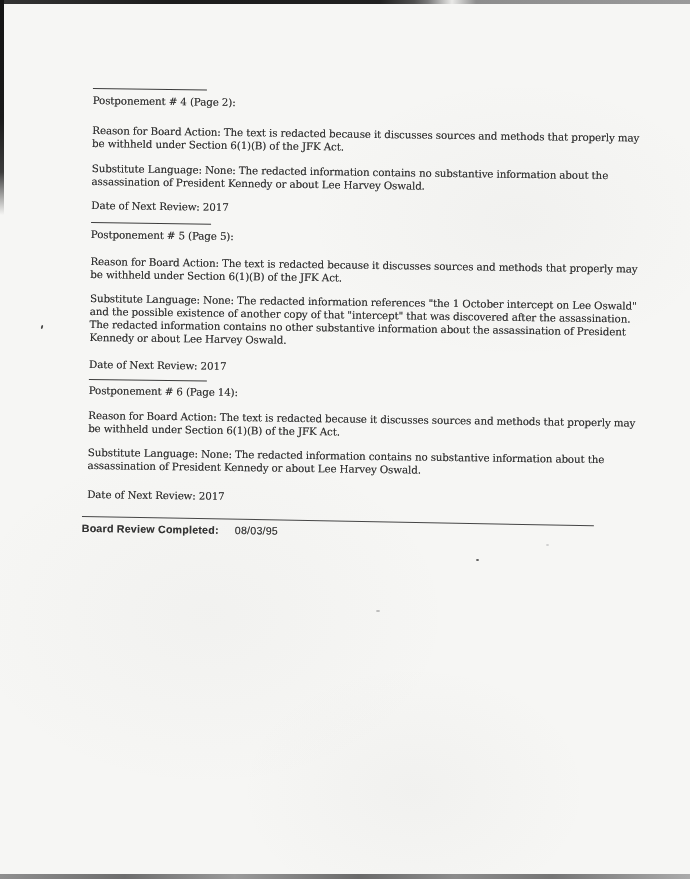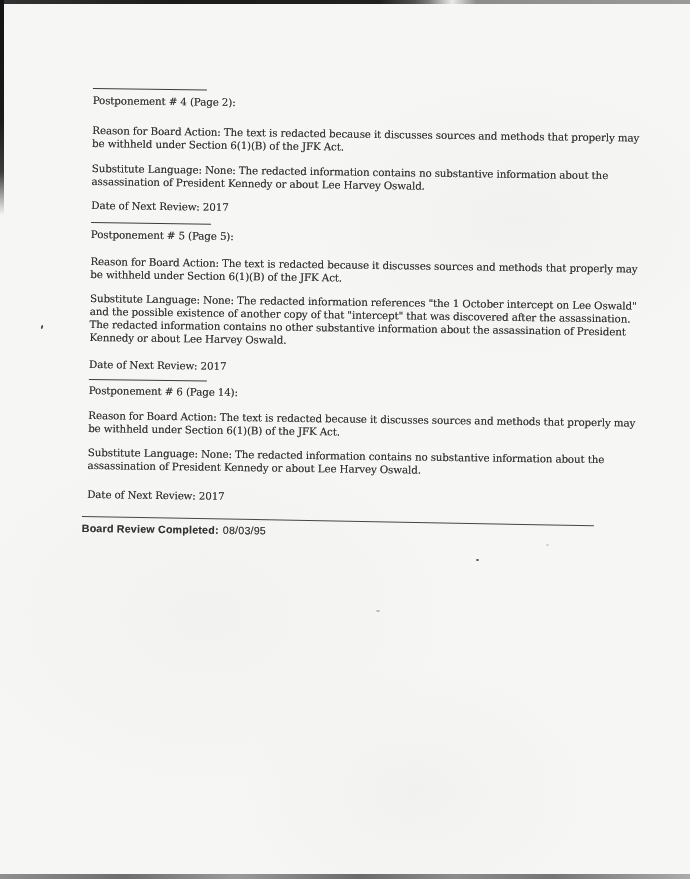--- a/index.html
+++ b/index.html
@@ -68,21 +68,21 @@
   }
   .footer-text {
     font-family: "Liberation Sans", sans-serif;
     font-size: 10.6px;
     letter-spacing: 0.25px;
     color: #333;
     text-shadow: 0 0 0.5px rgba(45,45,45,0.5);
     white-space: nowrap;
   }
   .footer-text .label { font-weight: bold; }
-  .footer-text .value { font-weight: normal; margin-left: 4px; }
+  .footer-text .value { font-weight: normal; margin-left: 16px; }
 
   .speck { position: absolute; border-radius: 50%; }
   .speck.a { left: 41px; top: 325px; width: 2px; height: 4px; background: #4a4a4a; transform: rotate(15deg); }
   .speck.b { left: 476px; top: 559px; width: 3px; height: 2px; background: #5a5a5a; }
   .speck.c { left: 376px; top: 610px; width: 4px; height: 2px; background: #b9b9b9; }
   .speck.d { left: 546px; top: 544px; width: 3px; height: 2px; background: #cfcfcf; }
 </style>
 </head>
 <body>
 

